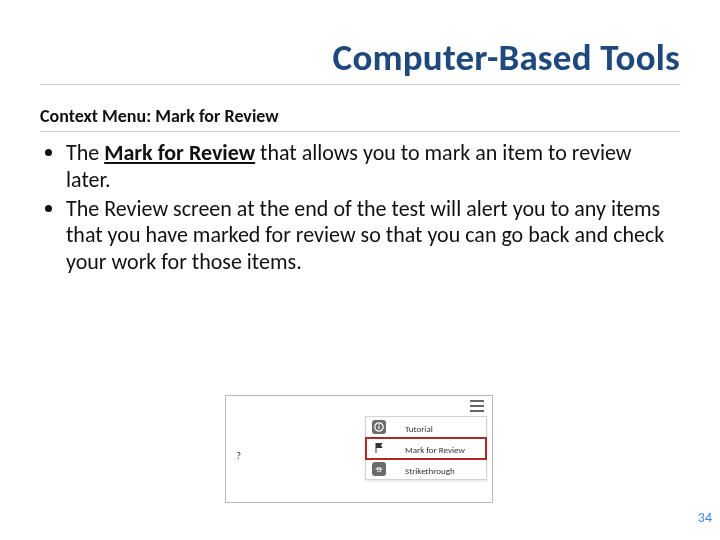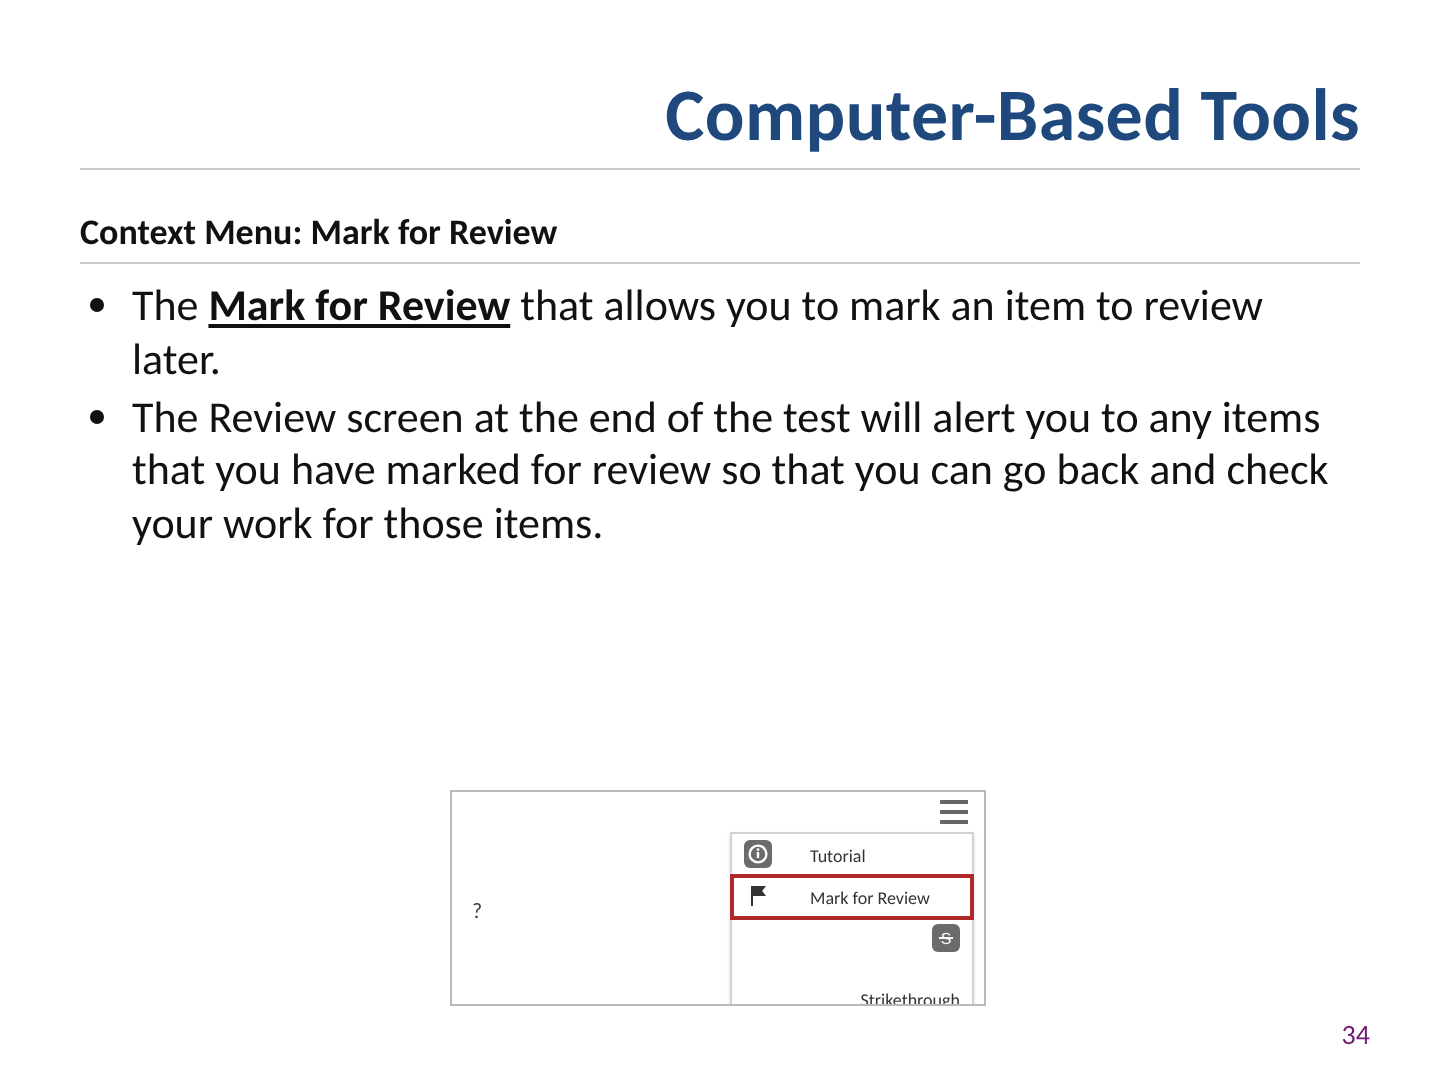--- a/index.html
+++ b/index.html
@@ -52,23 +52,23 @@
   }
   ul.bullets li {
     margin-bottom: 2px;
   }
   .mfr-phrase {
     text-decoration: underline;
     font-weight: 700;
   }
   .page-num {
     position: absolute;
-    right: 35px;
+    right: 8px;
     bottom: 14px;
-    color: #701a75;
+    color: #3b82f6;
     font-size: 14px;
   }
 
   .menu-figure {
     position: absolute;
     left: 225px;
     top: 395px;
     width: 268px;
     height: 108px;
     border: 1px solid #b9b9b9;
@@ -121,21 +121,21 @@
   }
   .dd-item {
     display:flex;
     align-items:flex-end;
     gap:19px;
     padding:3px 6px;
     border-bottom:1px solid #eee;
     font-size:9px;
     color:#333;
   }
-  .dd-item:last-child { border-bottom:none;flex-direction:column; }
+  .dd-item:last-child { border-bottom:none; }
   .dd-icon {
     width:14px;
     height:14px;
     border-radius:3px;
     background:#6b6b6b;
     display:flex;
     align-items:center;
     justify-content:center;
     flex: none;
   }

